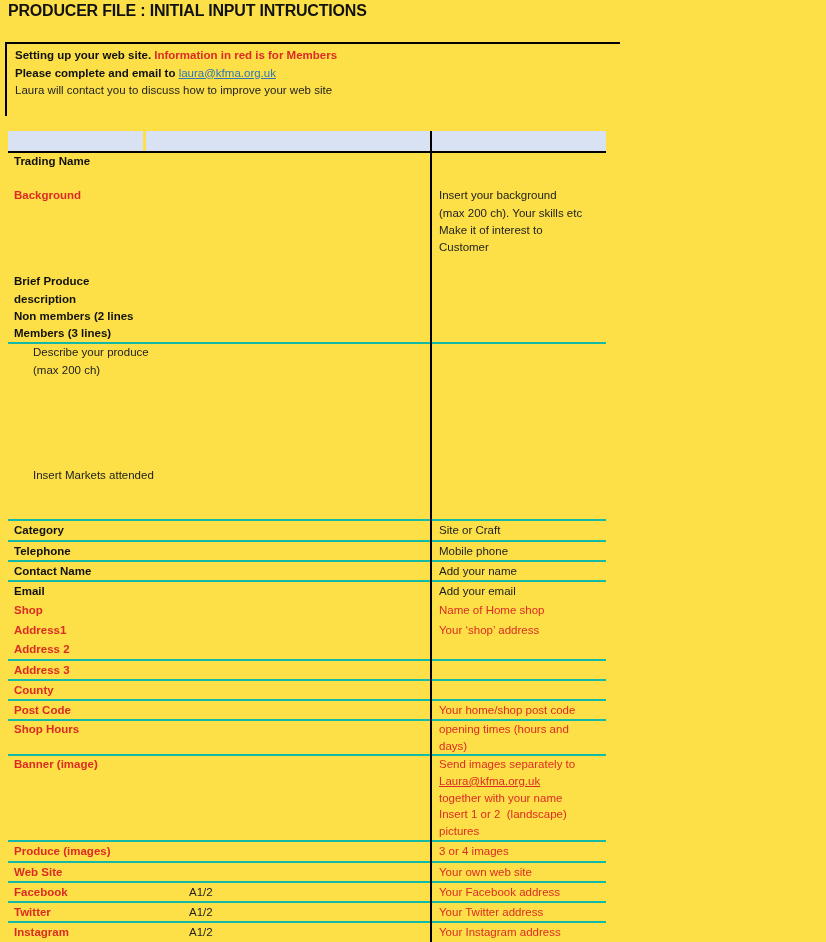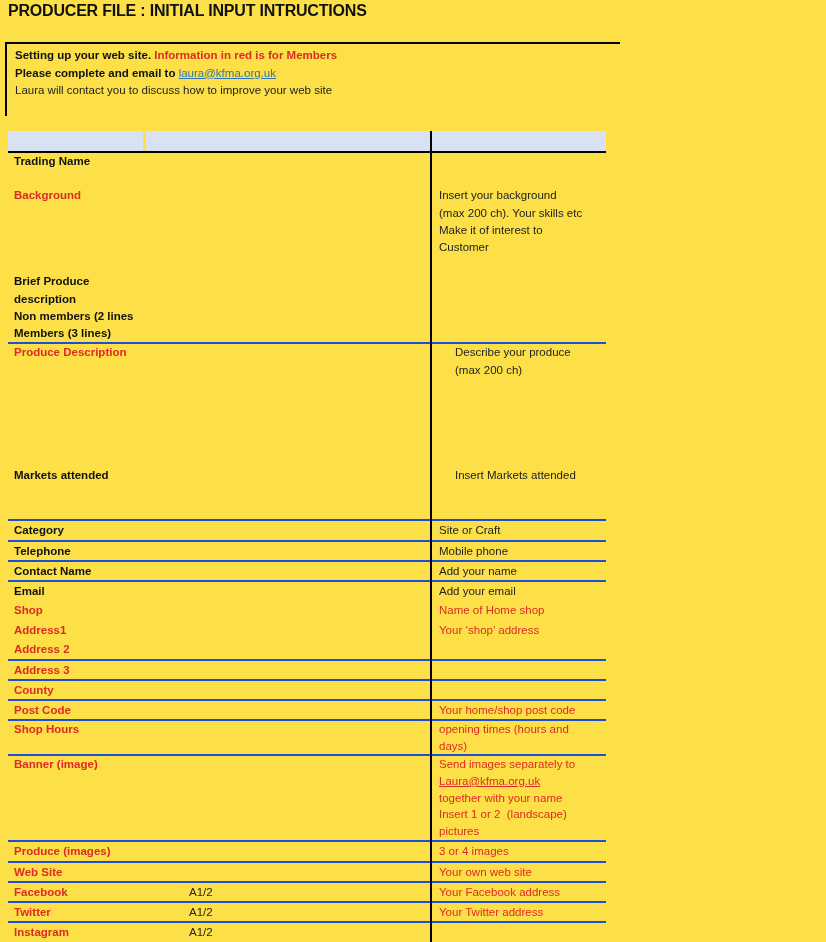--- a/index.html
+++ b/index.html
@@ -31,21 +31,21 @@
   a.link{color:var(--link);text-decoration:underline;cursor:pointer;font-weight:normal;}
   .intro-line{white-space:pre-wrap;}
 
   .tbl{position:absolute;left:8px;top:131px;width:598px;height:811px;font-size:11.5px;}
   .band{position:relative;height:20px;border-bottom:2px solid #000;}
   .band-seg1{position:absolute;left:0;top:0;width:135px;height:20px;background:var(--band);}
   .band-seg2{position:absolute;left:138px;top:0;width:460px;height:20px;background:var(--band);}
   .vline{position:absolute;left:422px;top:0;width:2px;height:811px;background:#000;}
 
   .row{display:flex;overflow:hidden;}
-  .row.bb{border-bottom:2px solid #1d4ed8;}
+  .row.bb{border-bottom:2px solid #14b8a6;}
   .cell-left{width:422px;box-sizing:border-box;padding-left:6px;position:relative;}
   .cell-right{flex:1;box-sizing:border-box;padding-left:9px;}
   .line{white-space:pre;}
   .mid{position:absolute;left:181px;top:0;color:#222;font-weight:normal;}
 </style>
 </head>
 <body>
 
 <div class="page">
 
@@ -80,30 +80,20 @@
           <div class="cell-right" style="line-height: 17.2px;">
             <div class="line">&nbsp;</div>
             <div class="line">&nbsp;</div>
             <div class="line s-k">Insert your background</div>
             <div class="line s-k">(max 200 ch). Your skills etc</div>
             <div class="line s-k">Make it of interest to</div>
             <div class="line s-k">Customer</div>
           </div>
         </div>
         <div class="row bb" style="height: 175px;">
-          <div class="cell-left" style="line-height: 17.5px;">
-            <div class="line s-rb">Produce Description</div>
-            <div class="line">&nbsp;</div>
-            <div class="line">&nbsp;</div>
-            <div class="line">&nbsp;</div>
-            <div class="line">&nbsp;</div>
-            <div class="line">&nbsp;</div>
-            <div class="line">&nbsp;</div>
-            <div class="line s-b">Markets attended</div>
-          </div>
           <div class="cell-right" style="line-height: 17.5px; margin-left: 16px;">
             <div class="line s-k">Describe your produce</div>
             <div class="line s-k">(max 200 ch)</div>
             <div class="line">&nbsp;</div>
             <div class="line">&nbsp;</div>
             <div class="line">&nbsp;</div>
             <div class="line">&nbsp;</div>
             <div class="line">&nbsp;</div>
             <div class="line s-k">Insert Markets attended</div>
           </div>
@@ -218,21 +208,21 @@
         </div>
         <div class="row bb" style="height: 18px;">
           <div class="cell-left" style="line-height: 18px;">
             <div class="line s-rb">Twitter</div>
             <span class="mid">A1/2</span>
           </div>
           <div class="cell-right" style="line-height: 18px;">
             <div class="line s-r">Your Twitter address</div>
           </div>
         </div>
-        <div class="row" style="height: 17px; flex-direction: column;">
+        <div class="row" style="height: 17px;">
           <div class="cell-left" style="line-height: 19px;">
             <div class="line s-rb">Instagram</div>
             <span class="mid">A1/2</span>
           </div>
           <div class="cell-right" style="line-height: 19px;">
             <div class="line s-r">Your Instagram address</div>
           </div>
         </div>
       </div>
     <div class="vline"></div>

